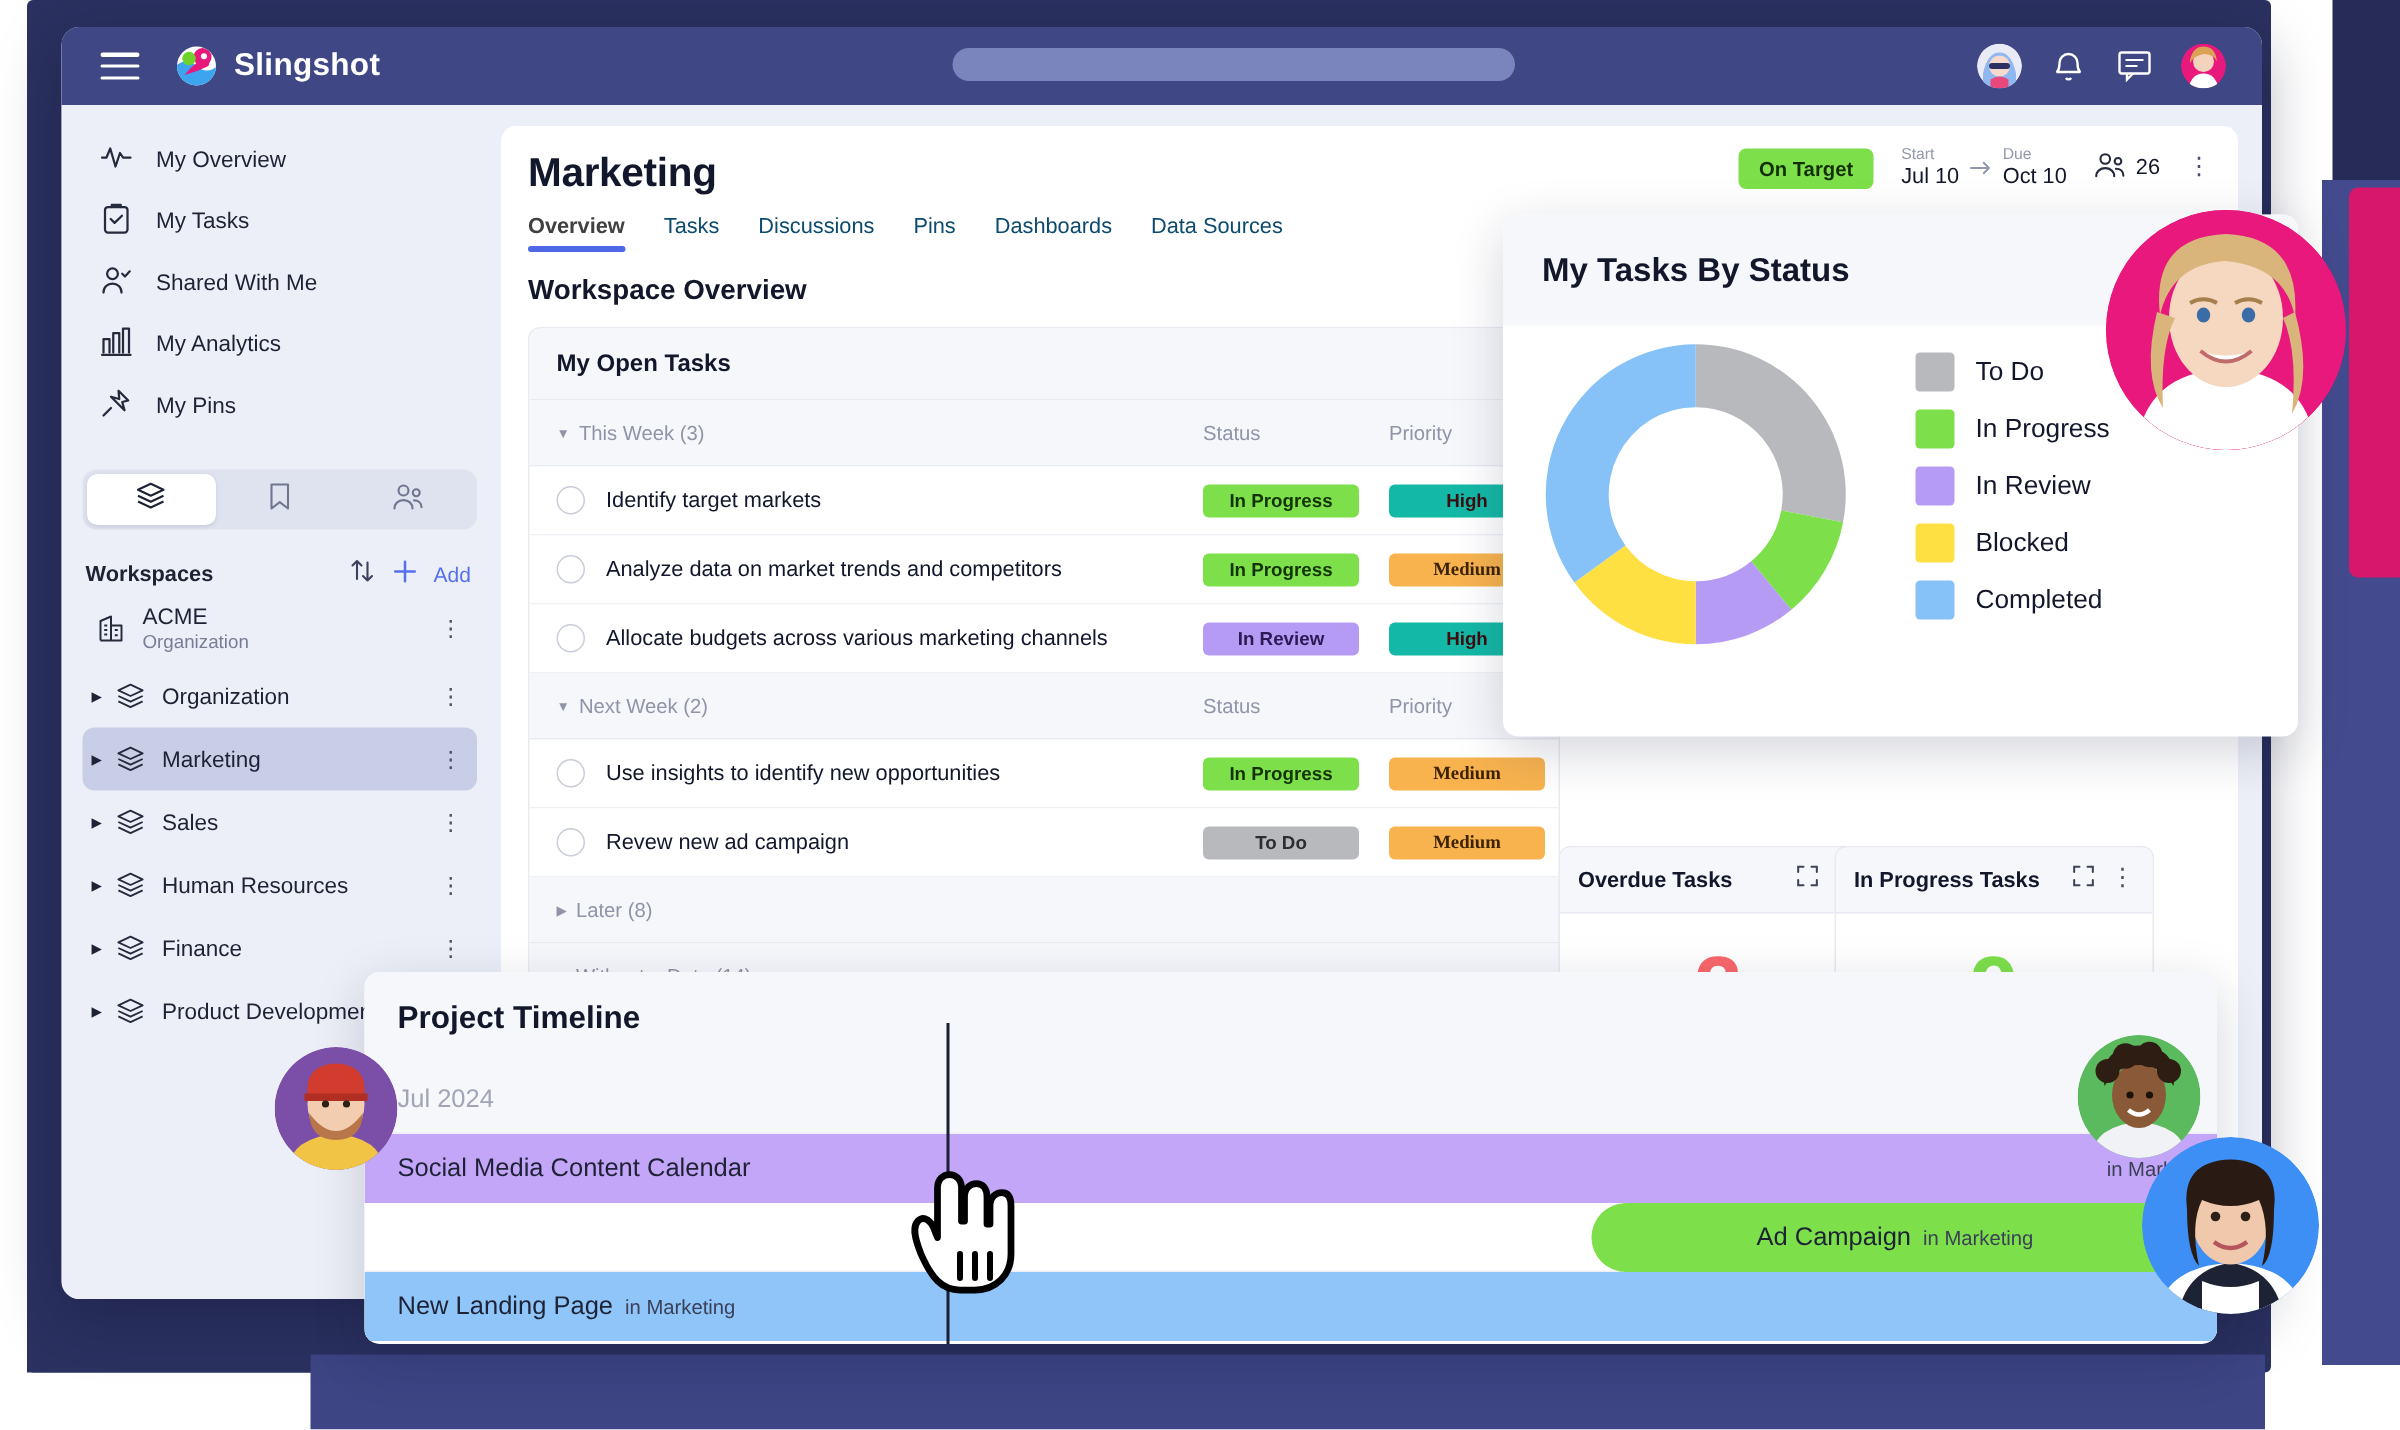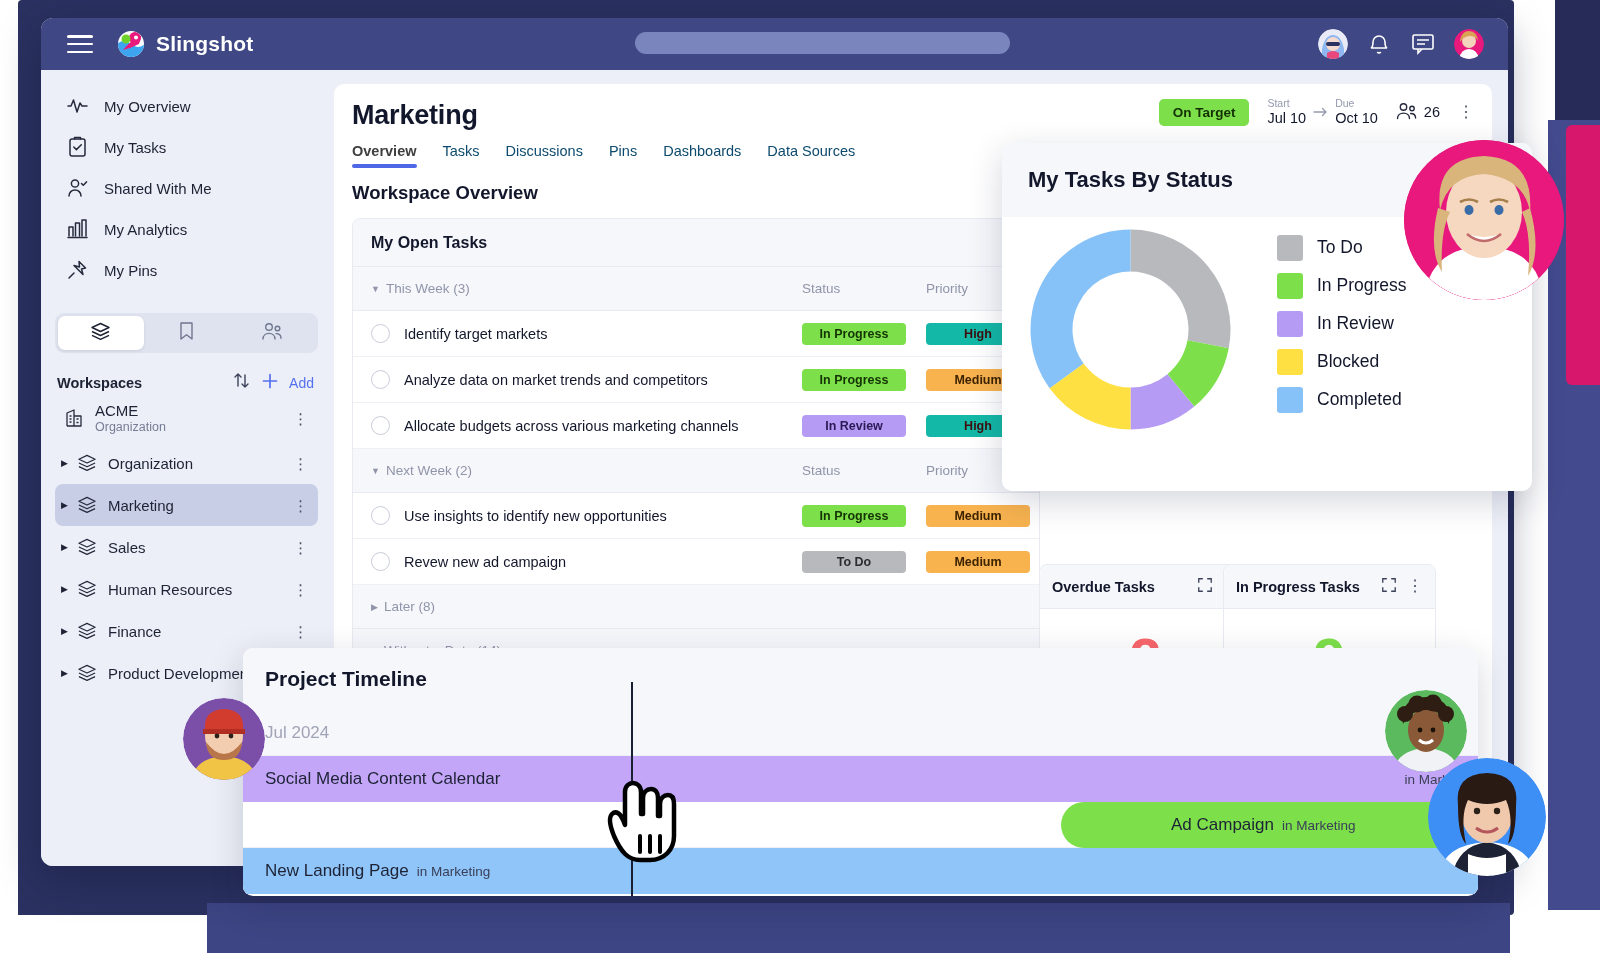--- a/index.html
+++ b/index.html
@@ -161,21 +161,21 @@
   .badge {
     position:absolute; width:104px; height:22px; border-radius:4px;
     font-size:12.5px; font-weight:bold; display:flex; align-items:center; justify-content:center;
   }
   .b-status { left:449px; }
   .b-prio  { left:573px; }
   .st-inprogress { background:#7de04a; color:#133303; }
   .st-inreview   { background:#b69bf5; color:#2b1a55; }
   .st-todo       { background:#b7b9bd; color:#2b2d33; }
   .pr-high       { background:#14b8a6; color:#3d0d0f; }
-  .pr-medium     { background:#f6b council; }
+  .pr-medium     { background:#f6b council;font-family:Liberation Serif, serif; }
   .pr-medium     { background:#f8b34f; color:#3d2300; }
 
   
   .float-status {
     position:absolute; left:1002px; top:143px; width:530px; height:348px;
     background:#fff; border-radius:10px; box-shadow:0 10px 34px rgba(20,25,60,.18);
     overflow:hidden; z-index:30;
   }
   .fs-head { height:74px; background:#f6f7fb; display:flex; align-items:center; padding:0 26px;}
   .fs-title { font-size:22px; font-weight:bold; color:#12172b; }

